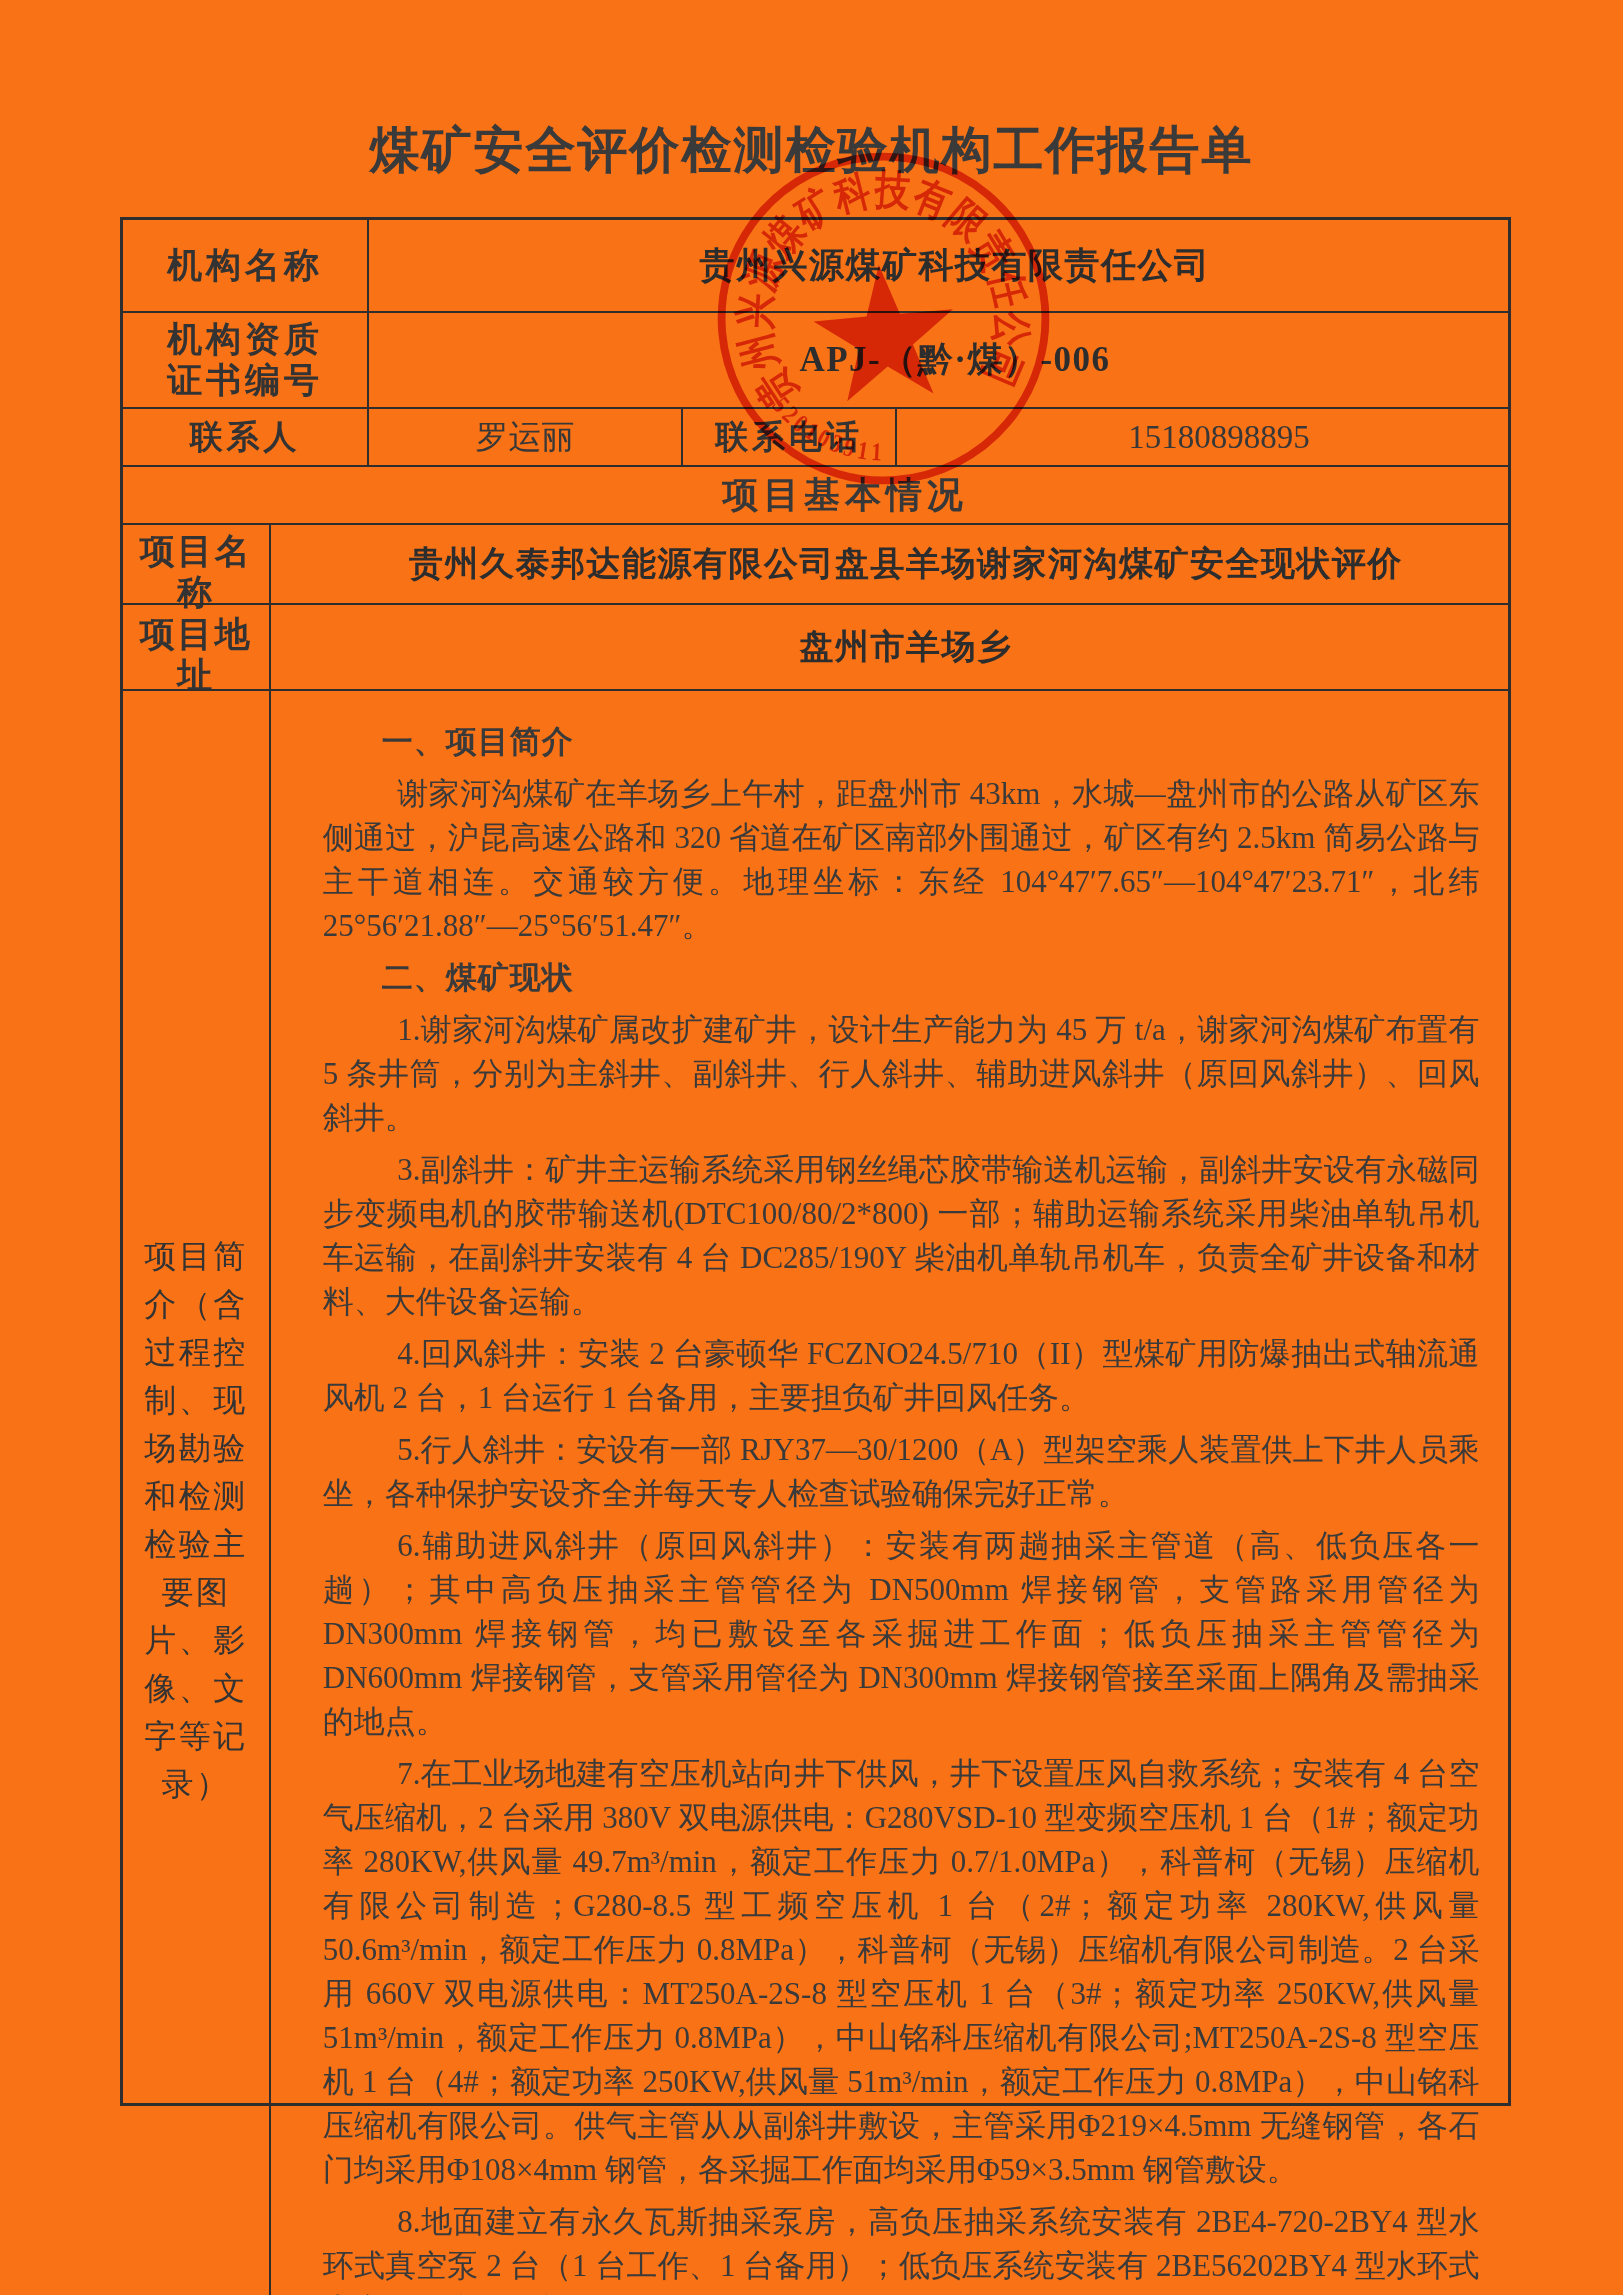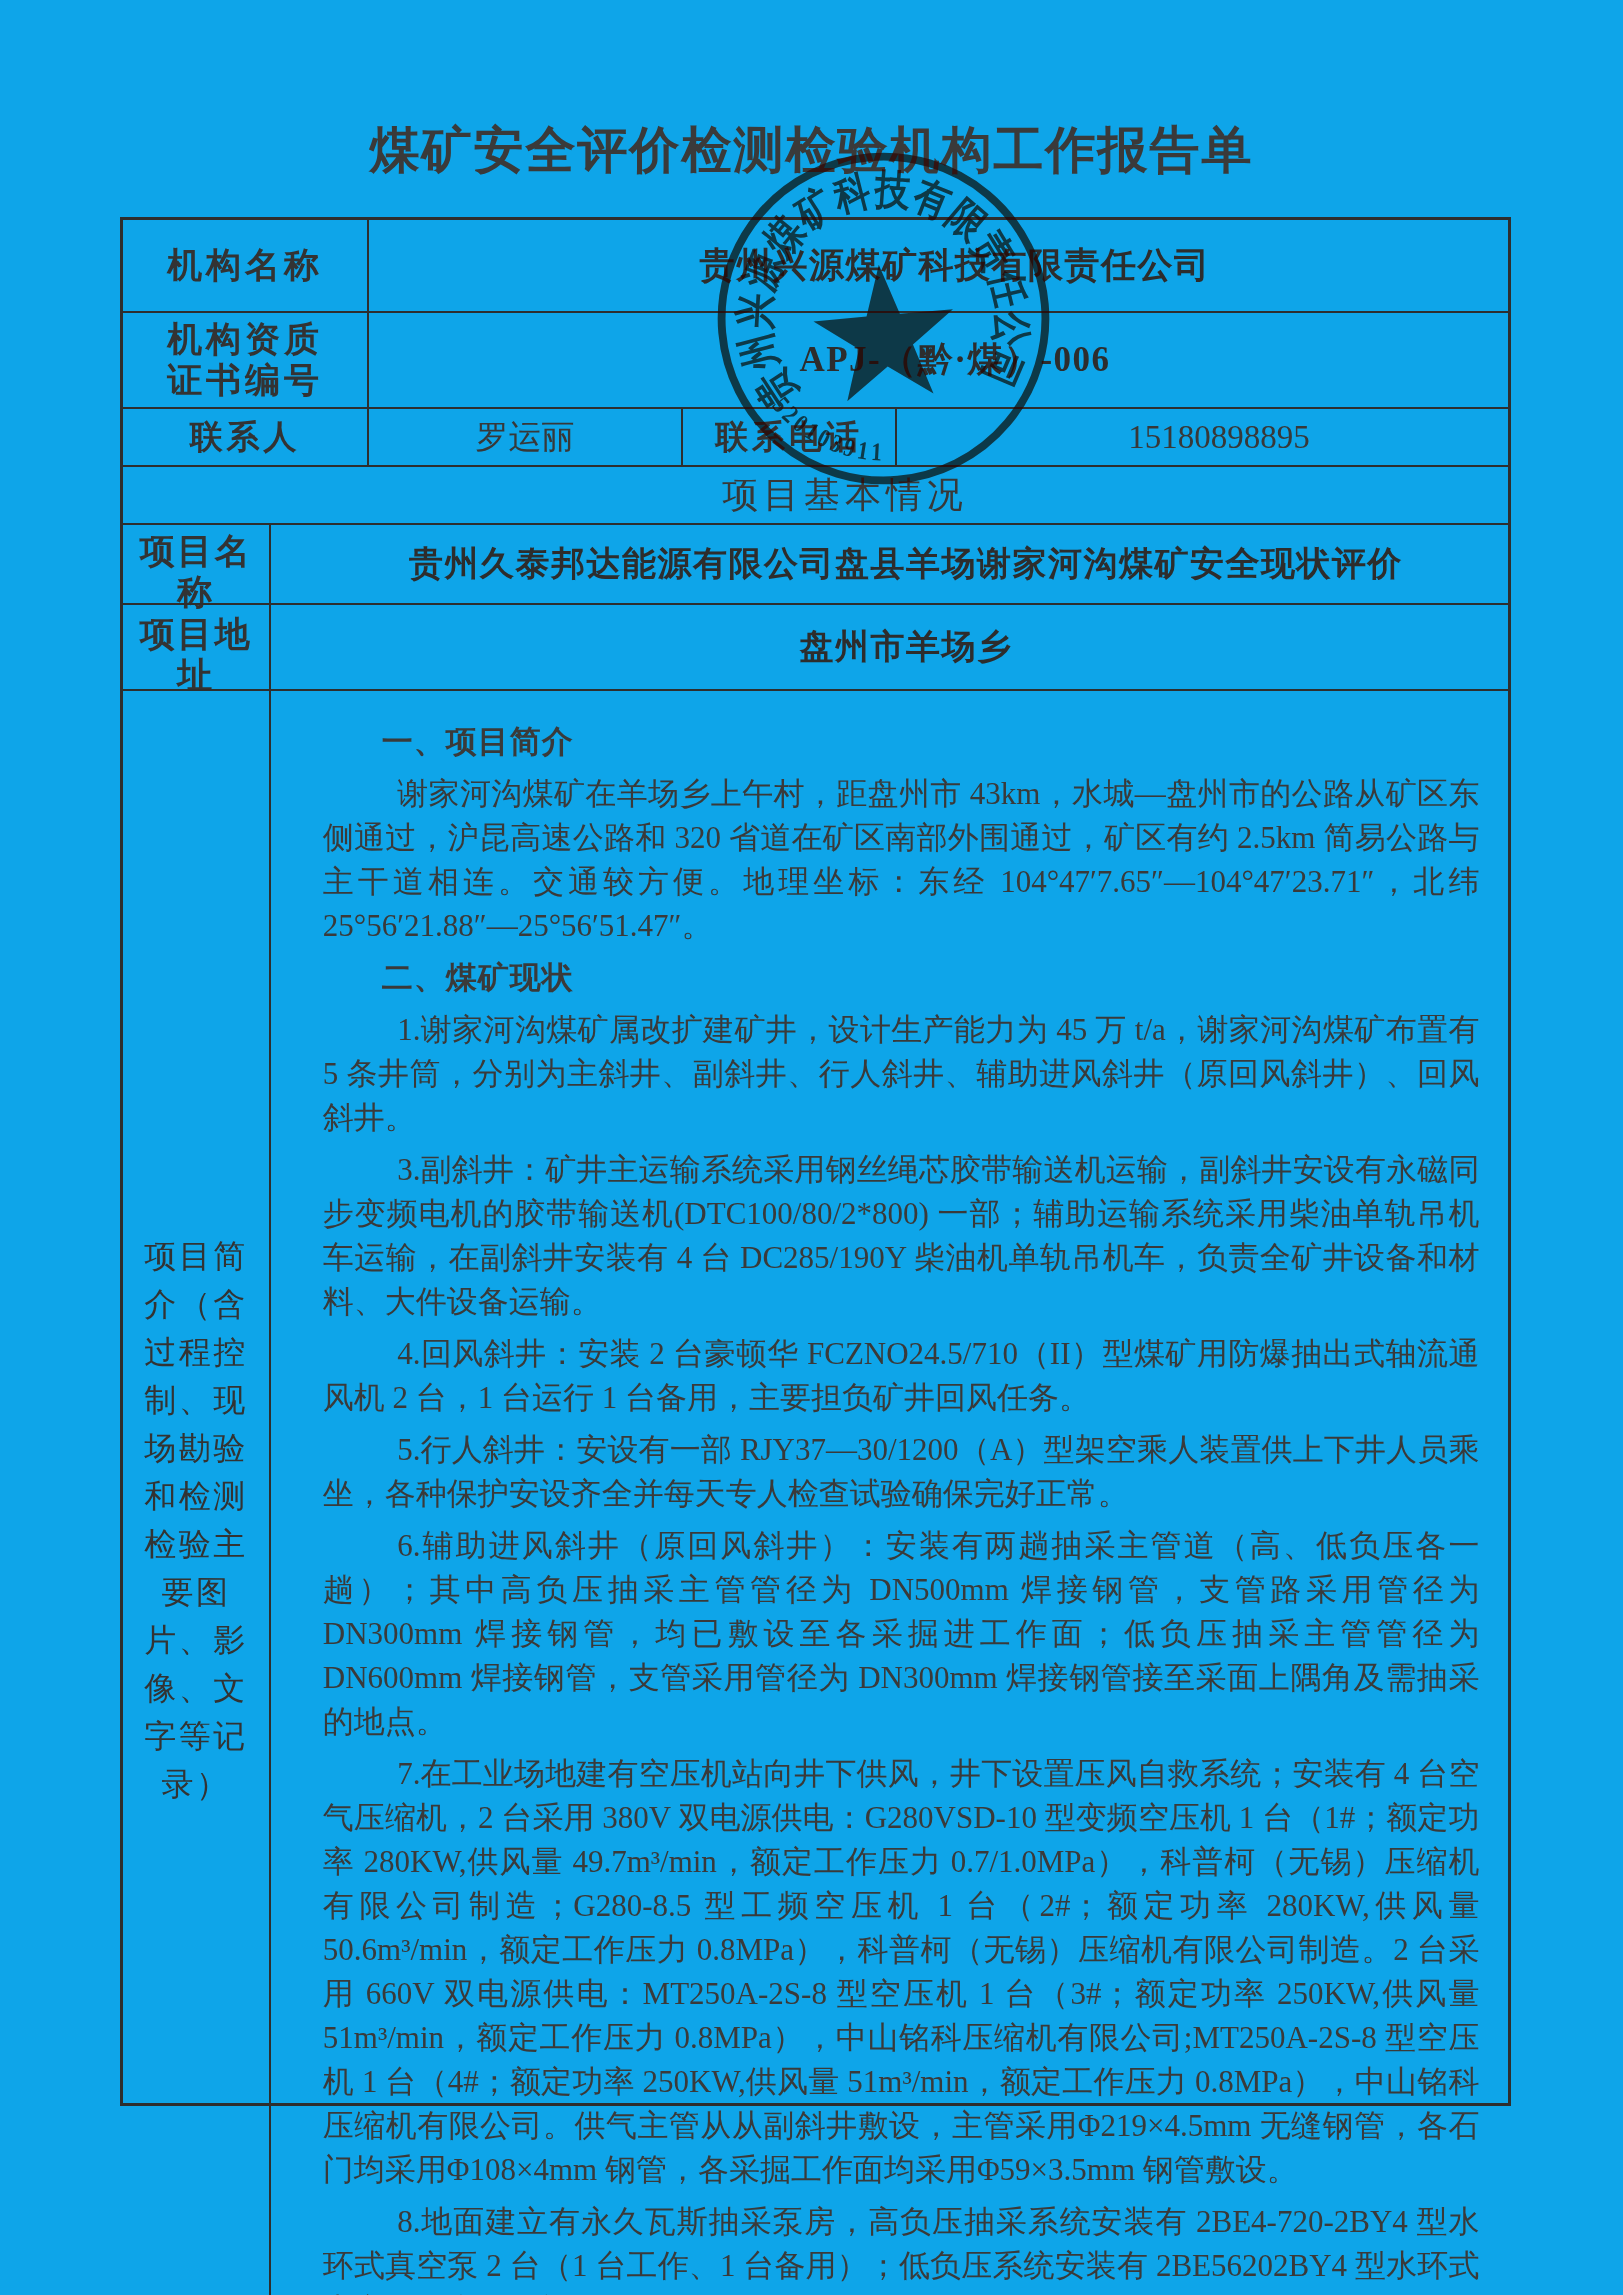--- a/index.html
+++ b/index.html
@@ -4,21 +4,21 @@
 <style>
   html,body{margin:0;padding:0;}
   body{
     width:1623px;height:2295px;
     background:#f7f6f3;
     font-family:"Liberation Serif","DejaVu Serif",serif;
     color:#383838;
     position:relative;
     -webkit-font-smoothing:antialiased;
   }
-  .page{position:absolute;inset:0;background:#0ea5e9;}
+  .page{position:absolute;inset:0;background:#f97316;}
   .doc-title{
     position:absolute;top:117px;left:0;width:100%;
     text-align:center;font-size:50px;font-weight:bold;
     letter-spacing:2px;color:#3a3a3a;
   }
   .info-table{
     position:absolute;left:120px;top:217px;width:1391px;height:1889px;
     border:3.4px solid #2e2e2e;box-sizing:border-box;
     display:flex;flex-direction:column;
   }
@@ -34,21 +34,21 @@
   .w-label{flex:0 0 244px;}
   .w-contact-val{flex:0 0 314px;}
   .w-phone-label{flex:0 0 214px;}
   .w-narrow{flex:0 0 146px;}
   .grow{flex:1 1 auto;padding-left:33px;}
   .r1{height:91px;}
   .r2{height:96px;}
   .r3{height:58px;}
   .r3 .cell{font-size:33px;}
   .r4{height:58px;}
-  .r4 .cell{font-weight:normal;font-size:36px;letter-spacing:4.9px;margin-left:26px;}
+  .r4 .cell{font-weight:bold;font-size:36px;letter-spacing:4.9px;margin-left:26px;}
   .r5{height:80px;}
   .r6{height:86px;}
   .r5 .val,.r6 .val{font-size:34px;}
   .r7{flex:1 1 auto;}
   .wrap5{width:191px;}          
   .wrap3{width:123px;letter-spacing:2.5px;margin-top:16px;} 
   .summary-label{
     font-size:32px;line-height:48px;letter-spacing:2.5px;
     width:125px;text-align:center;color:#333;
   }

